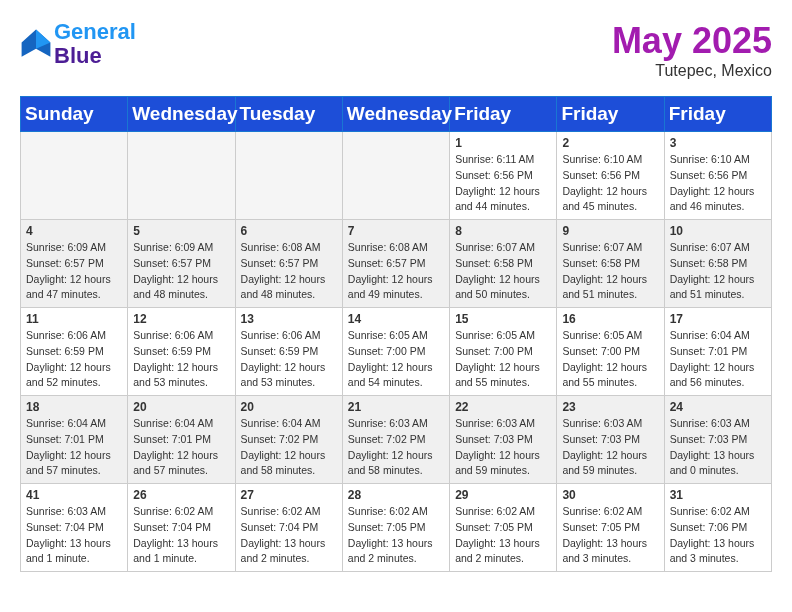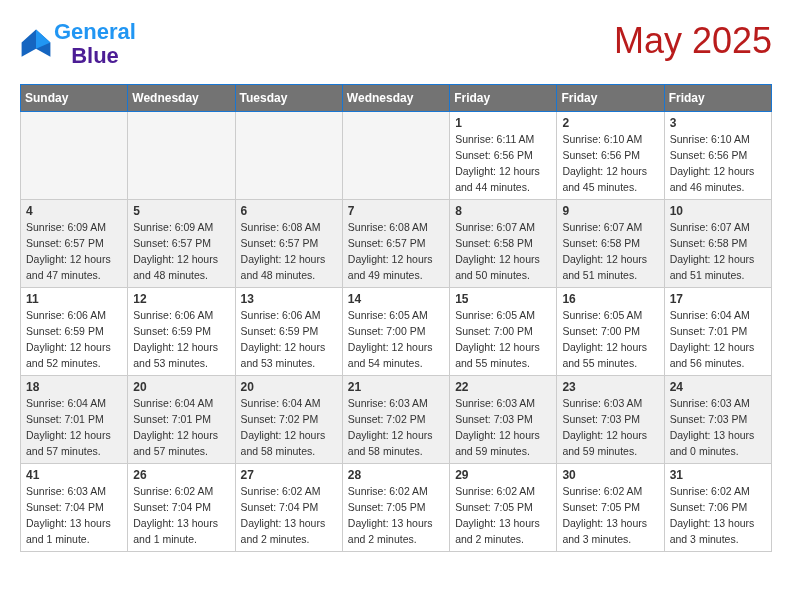--- a/index.html
+++ b/index.html
@@ -18,51 +18,50 @@
     }
     .logo {
       display: flex;
       align-items: center;
     }
     .logo-text {
       font-size: 22px;
       font-weight: bold;
       color: #1a1a2e;
       line-height: 1.1;
-      text-align: center;
     }
     .logo-text span {
       color: #2196F3;
     }
     .logo-icon {
       width: 32px;
       height: 32px;
       margin-right: 2px;
     }
     .title-block {
       text-align: right;
     }
     .month-title {
       font-size: 36px;
-      font-weight: normal;
-      color: #b91c1c;
+      font-weight: bold;
+      color: #a21caf;
     }
     .location {
       font-size: 16px;
       color: #333;
     }
     table {
       width: 100%;
       border-collapse: collapse;
       table-layout: fixed;
     }
     th {
-      background-color: #737373;
+      background-color: #1d4ed8;
       color: white;
-      font-size: 12px;
+      font-size: 19px;
       font-weight: bold;
       padding: 6px 4px;
       text-align: left;
       border: 1px solid #1976D2;
     }
     td {
       border: 1px solid #ccc;
       vertical-align: top;
       padding: 4px 5px;
       height: 85px;
@@ -95,20 +94,21 @@
       <polygon points="20,2 38,18 38,36 20,26 2,36 2,18" fill="#1565C0"></polygon>
       <polygon points="20,2 38,18 20,26" fill="#2196F3"></polygon>
     </svg>
     <div class="logo-text">
       <div><span>General</span></div>
       <div><span style="color:#4c1d95;">Blue</span></div>
     </div>
   </div>
   <div class="title-block">
     <div class="month-title">May 2025</div>
+    <div class="location">Tutepec, Mexico</div>
   </div>
 </div>
 
 <table>
   <thead>
     <tr>
     <th>Sunday</th>
         <th>Wednesday</th>
         <th>Tuesday</th>
         <th>Wednesday</th>

